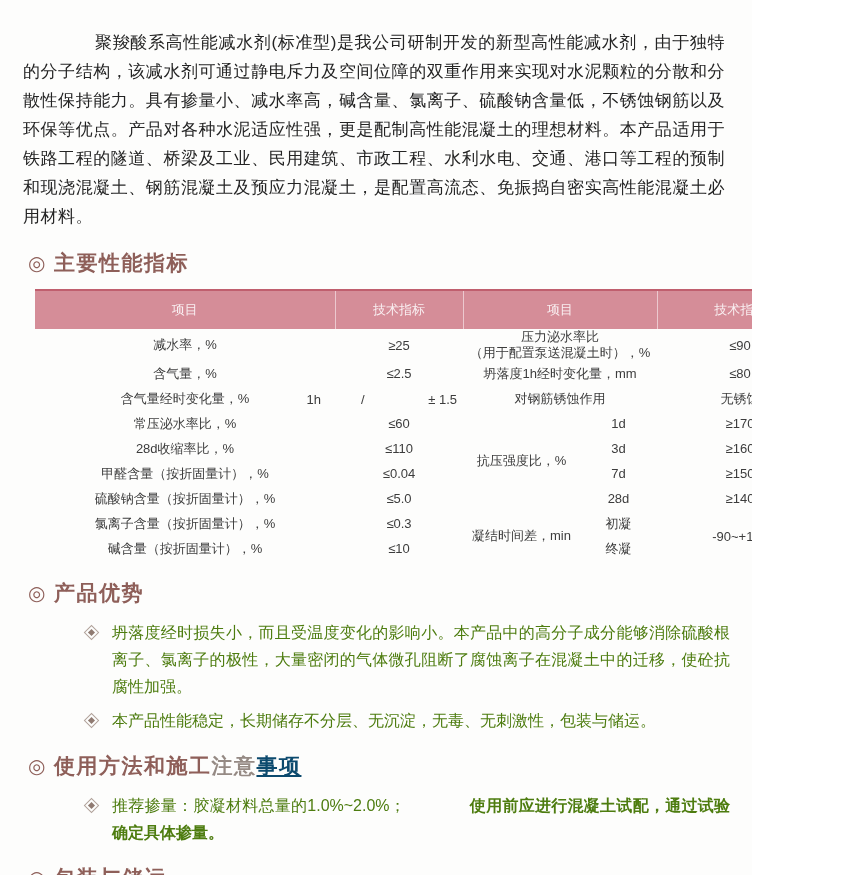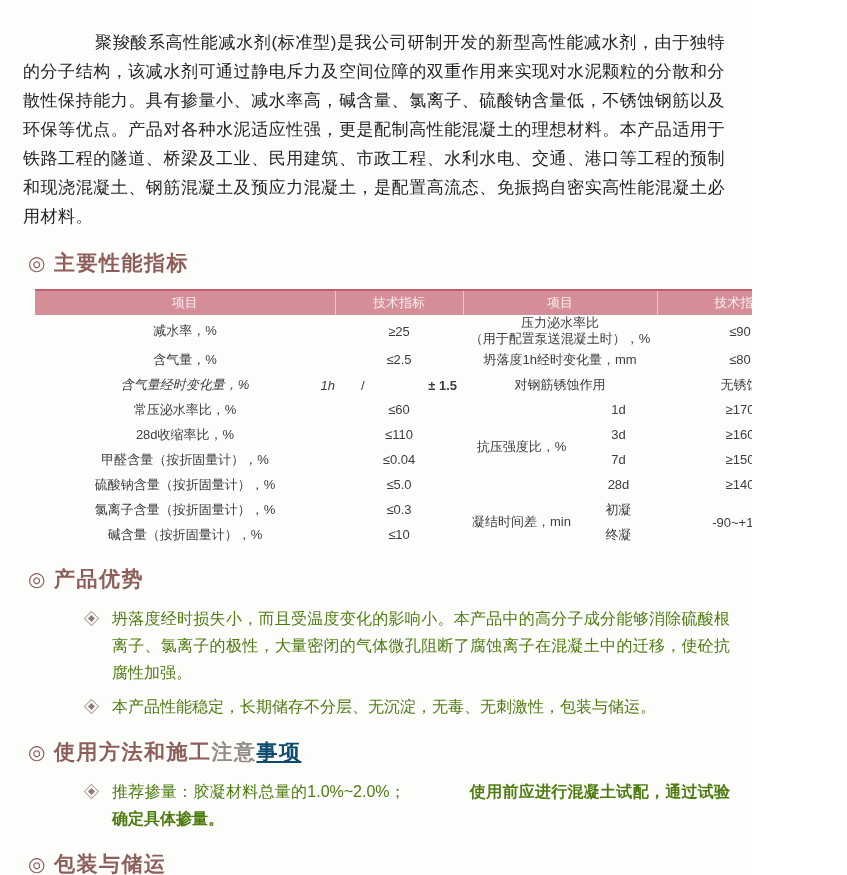--- a/index.html
+++ b/index.html
@@ -20,33 +20,33 @@
   .section-heading .marker{font-weight:bold;font-size:20px;}
   .t-mid{color:#958a84;}
   .t-faded{color:#0c4a6e;text-decoration:underline;}
   
   table.perf{
     border-collapse:collapse;table-layout:fixed;width:788px;margin:12px 0 0 35px;
     font-size:13px;color:#3c3c3c;
   }
   table.perf thead th{
     background:#d58d98;color:#f9eff1;font-weight:normal;font-size:13px;height:24px;
-    border-top:2px solid #c05f6e;border-left:1px solid #ecc9cf;padding:0;
+    border-top:2px solid #c05f6e;border-left:1px solid #ecc9cf;padding:7px;
   }
   table.perf thead th:first-child{border-left:none;}
   table.perf tbody td{
     text-align:center;vertical-align:middle;height:25px;padding:0;font-size:13px;
   }
   tr.tall td{height:41px;}
   .two-line div{line-height:16px;}
-  td.special-item{position:relative;font-style:italic;}
-  td.special-item .time{position:absolute;right:0;top:50%;transform:translateY(-50%);}
+  td.special-item{position:relative;}
+  td.special-item .time{position:absolute;right:14px;top:50%;transform:translateY(-50%);}
   td.special-val{position:relative;}
   td.special-val .slash{position:absolute;left:26px;top:50%;transform:translateY(-50%);}
-  td.special-val .pm{position:absolute;right:6px;top:50%;transform:translateY(-50%);font-weight:bold;}
+  td.special-val .pm{position:absolute;right:6px;top:50%;transform:translateY(-50%);}
   
   ul.bullets{list-style:none;margin:12px 0 0 0;padding:0 22px 0 86px;}
   ul.bullets li{
     display:flex;gap:15px;font-size:16px;line-height:27px;margin-bottom:7px;
     text-align:justify;color:#4d7c0f;
   }
   .diamond{
     flex:0 0 auto;width:9px;height:9px;border:1px solid #b1a29a;transform:rotate(45deg);
     margin-top:8px;position:relative;background:transparent;
   }

